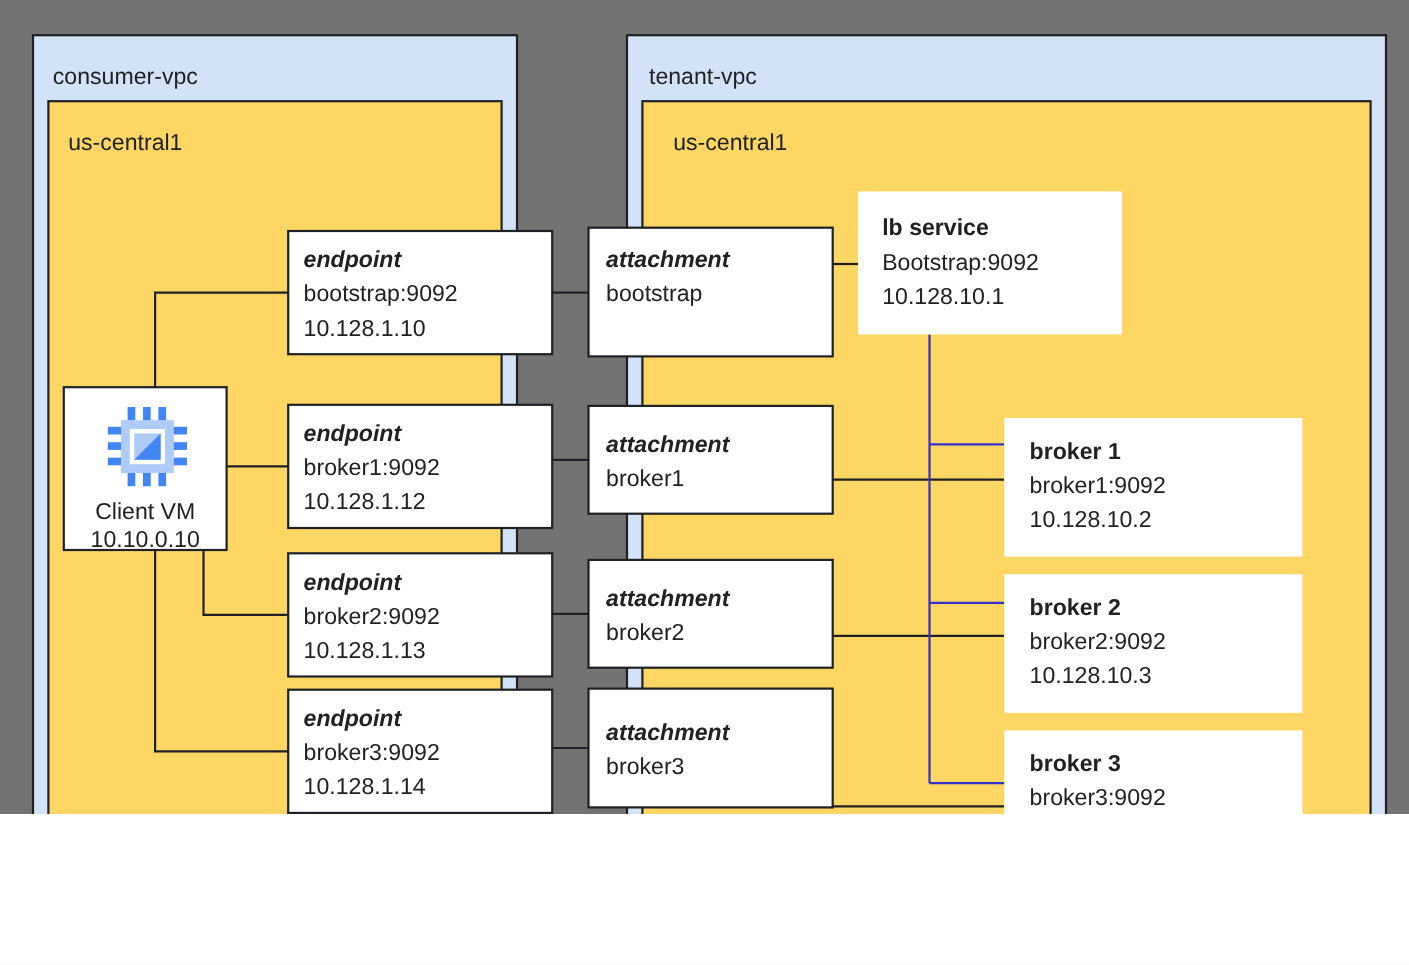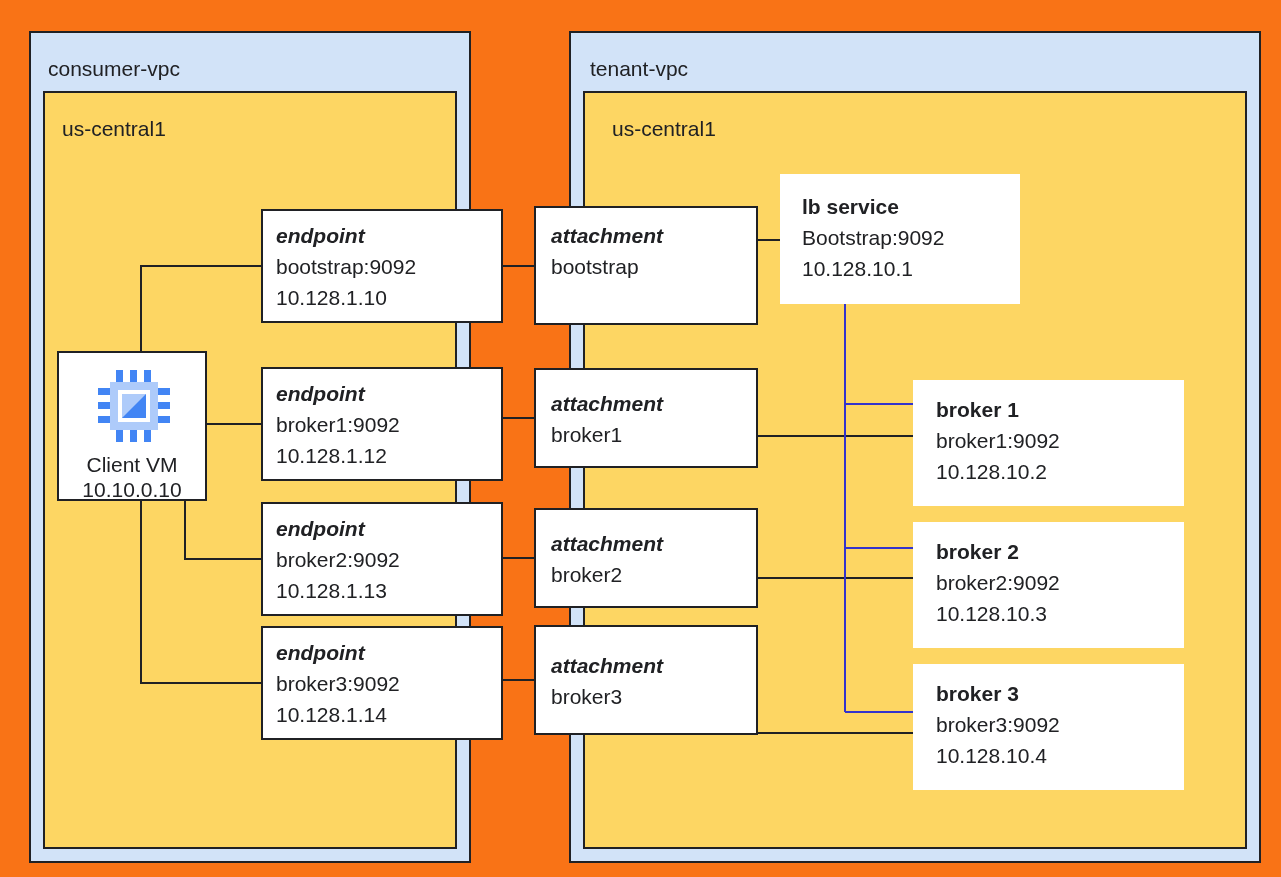--- a/index.html
+++ b/index.html
@@ -6,22 +6,22 @@
     margin: 0;
     padding: 0;
     background: #ffffff;
   }
   body {
     font-family: "Liberation Sans", sans-serif;
   }
   #diagram-root {
     position: relative;
     width: 1281px;
-    height: 877px;
-    background: #f97316;
+    height: 740px;
+    background: #737373;
     overflow: hidden;
   }
   svg.canvas {
     position: absolute;
     left: 0;
     top: 0;
     width: 1281px;
     height: 877px;
     display: block;
   }

